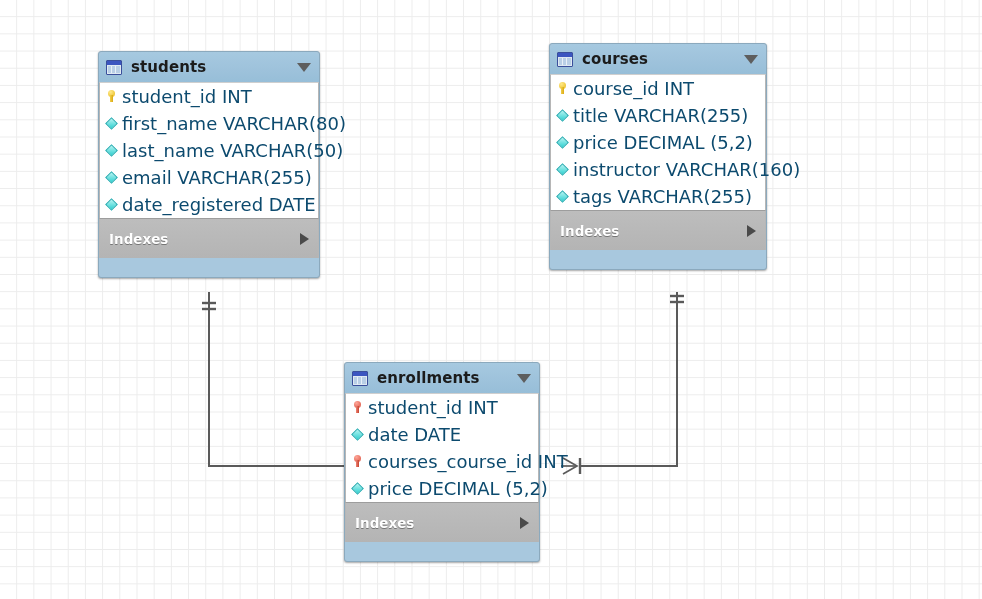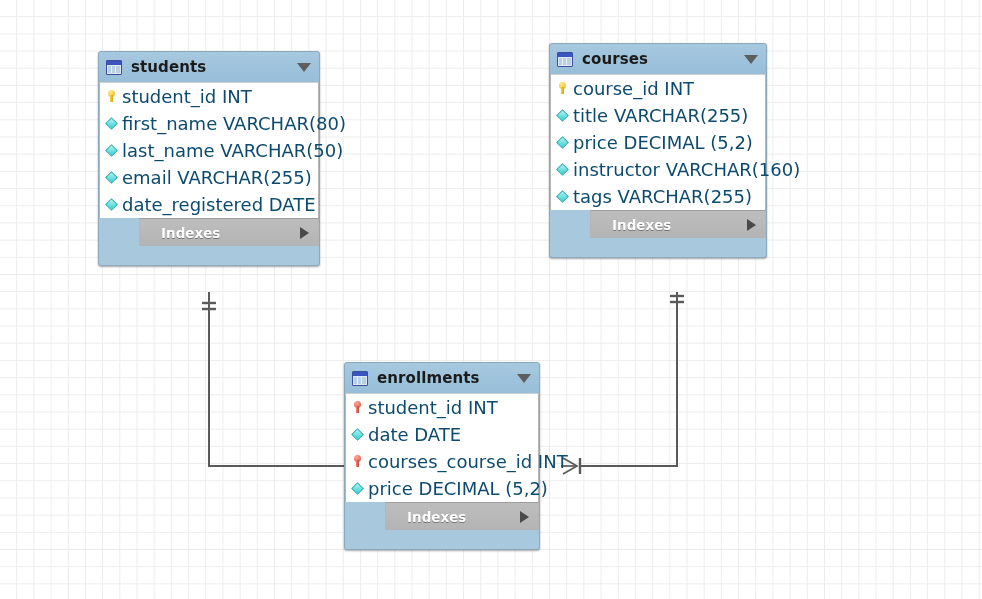--- a/index.html
+++ b/index.html
@@ -175,30 +175,29 @@
     position: absolute;
     left: 1.5px; top: 3px;
     width: 9px; height: 9px;
     background: linear-gradient(135deg, #b6f4f2, #2fd0d0);
     border: 1px solid #1aa8ad;
     box-sizing: border-box;
     transform: rotate(45deg);
   }
 
   .tbl-indexes {
-    height: 28px;
+    height: 40px;
     background: linear-gradient(to bottom, #bdbdbd 0%, #b4b4b4 100%);
     border-left: 1px solid #b6b6b6;
     border-right: 1px solid #b6b6b6;
     border-top: 1px solid #9d9d9d;
     display: flex;
     align-items: center;
-    padding: 0 9px 0 21px;
-    box-sizing: border-box;
-    margin-left: 40px;
+    padding: 0 9px 0 9px;
+    box-sizing: border-box;
   }
   .idx-label {
     font-size: 13.5px;
     font-weight: bold;
     color: #ffffff;
     text-shadow: 0 1px 0 rgba(110,110,110,0.9);
     flex: 1 1 auto;
   }
   .idx-caret {
     width: 0;

